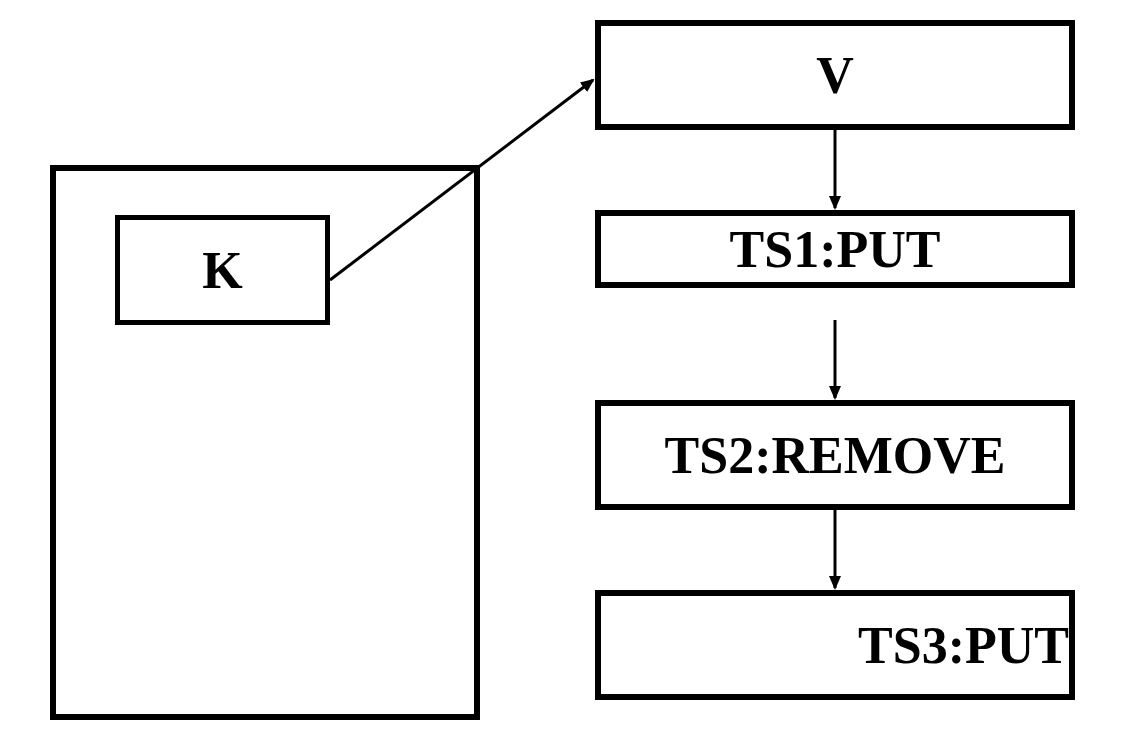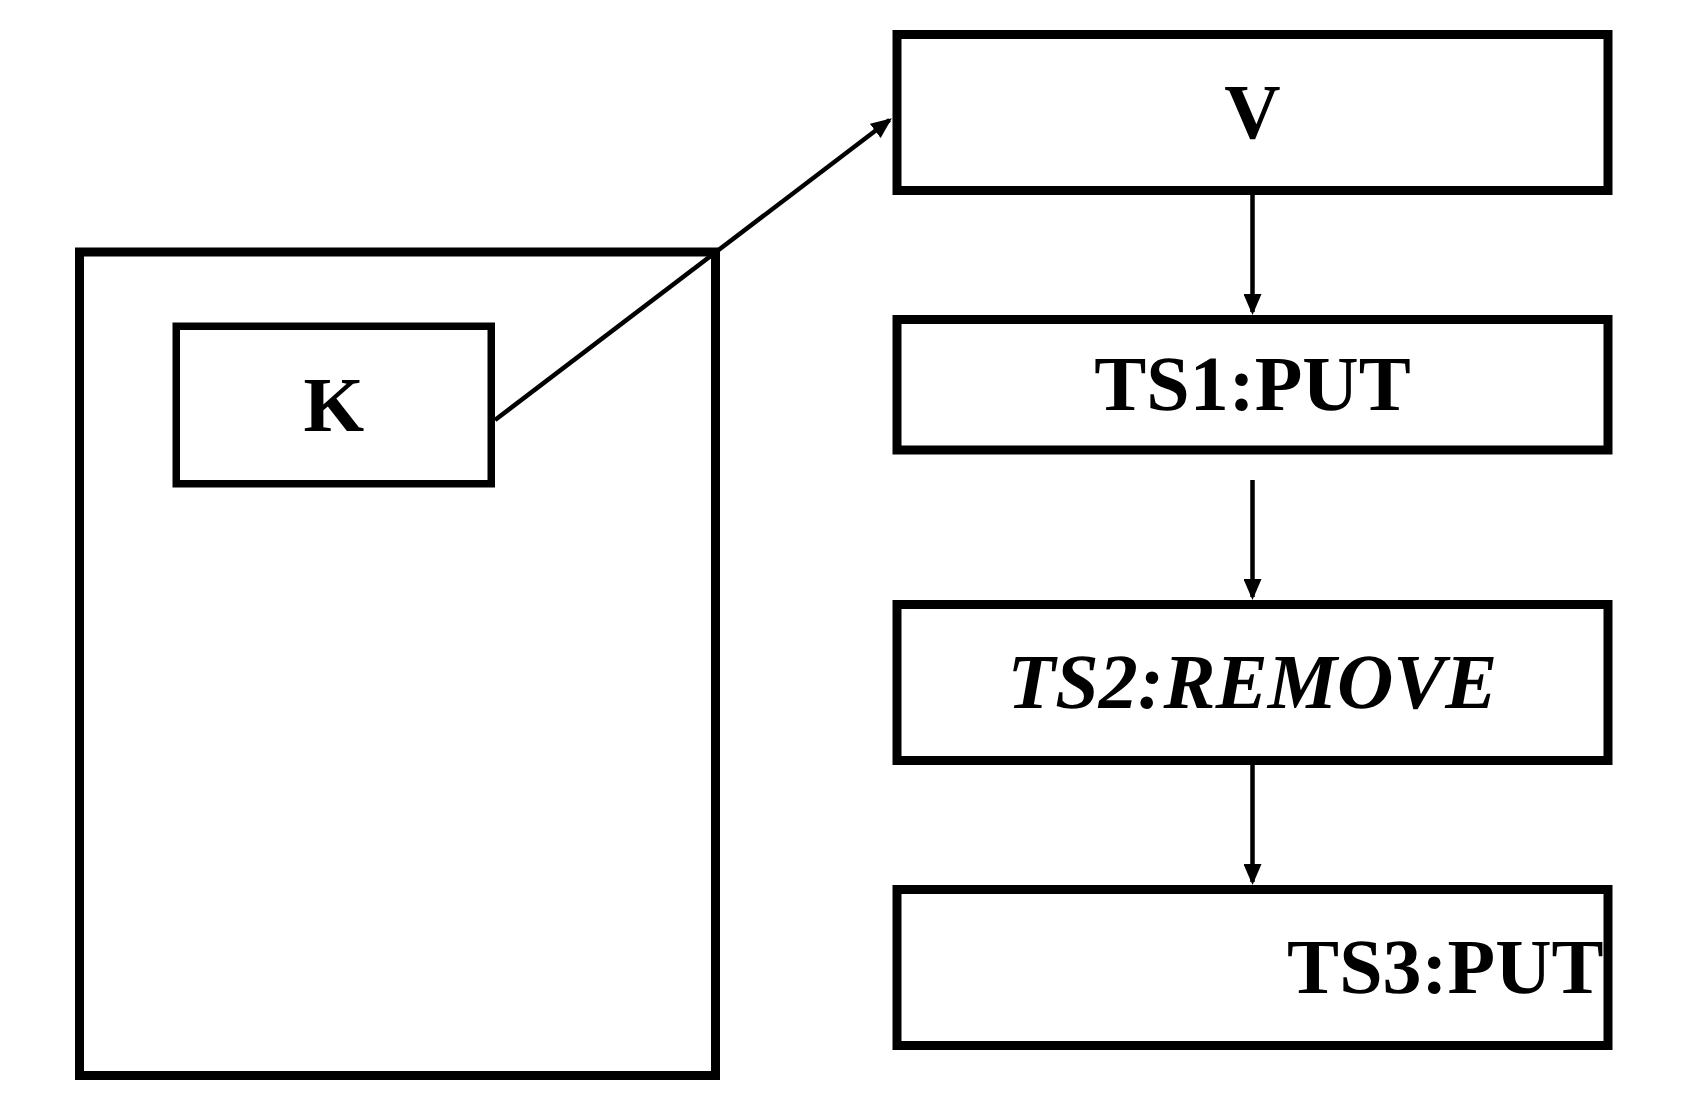--- a/index.html
+++ b/index.html
@@ -52,25 +52,25 @@
   </div>
 
   <div class="box k-box" style="left:115px; top:215px; width:215px; height:110px;">
     <span>K</span>
   </div>
 
   <div class="box" style="left:595px; top:20px; width:480px; height:110px;">
     <span>V</span>
   </div>
 
-  <div class="box" style="left:595px; top:210px; width:480px; height:93px;">
+  <div class="box" style="left:595px; top:210px; width:480px; height:78px;">
     <span>TS1:PUT</span>
   </div>
 
-  <div class="box" style="left:595px; top:400px; width:480px; height:110px;font-style:italic;">
+  <div class="box" style="left:595px; top:400px; width:480px; height:110px;">
     <span>TS2:REMOVE</span>
   </div>
 
   <div class="box" style="left:595px; top:590px; width:480px; height:110px;justify-content:flex-end;">
     <span>TS3:PUT</span>
   </div>
 
   <svg class="svg-layer" viewBox="0 0 1127 739" xmlns="http://www.w3.org/2000/svg">
     <defs>
       <marker id="arrowhead" markerWidth="14" markerHeight="12" refX="12" refY="6" orient="auto" markerUnits="userSpaceOnUse">

